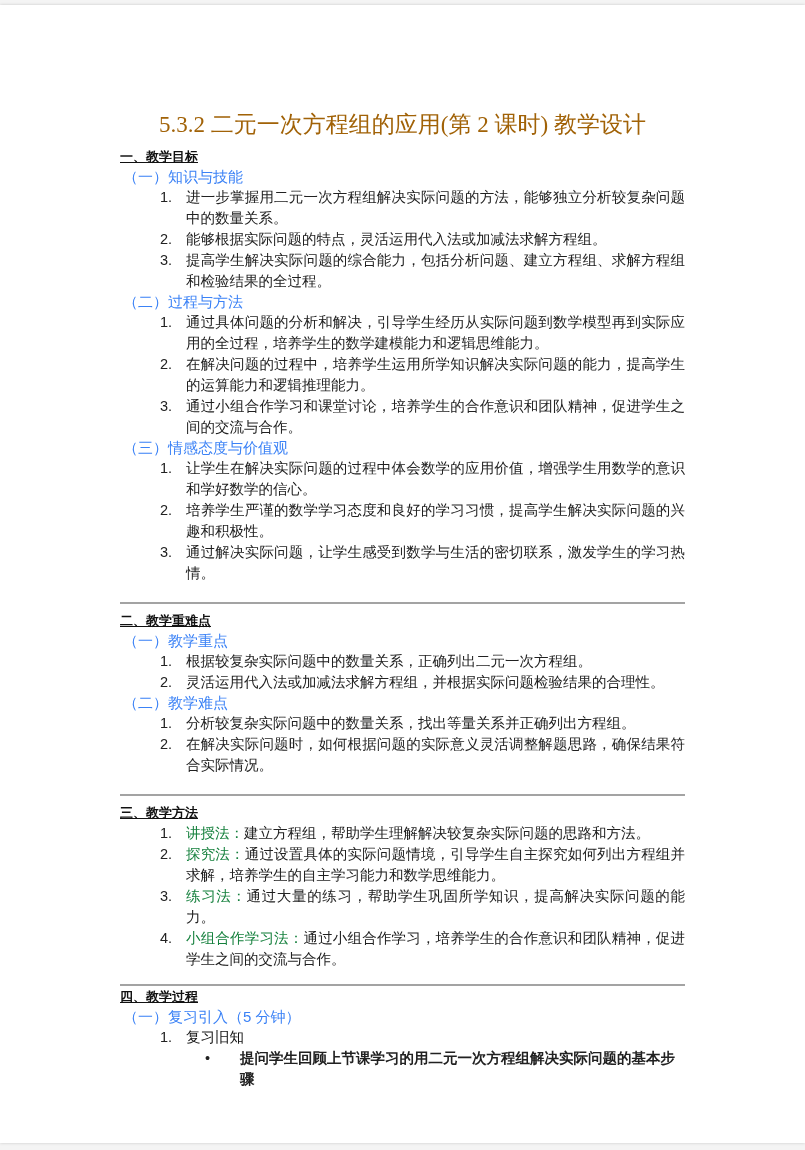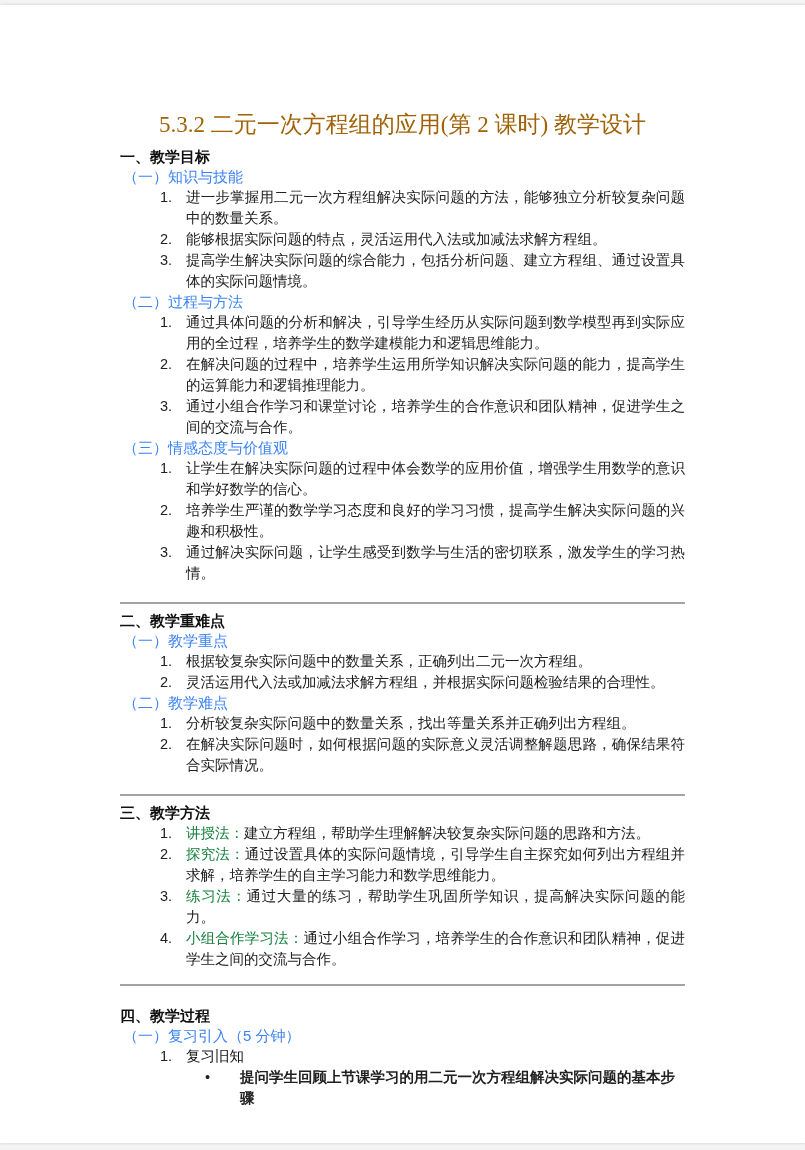--- a/index.html
+++ b/index.html
@@ -22,28 +22,29 @@
   }
   .doc-title {
     text-align: center;
     font-family: "Liberation Serif", "DejaVu Serif", serif;
     font-size: 23px;
     line-height: 30px;
     color: #a16207;
     white-space: nowrap;
   }
   .h2 {
-    font-size: 15px;
+    font-size: 13px;
     font-weight: 700;
     color: #111111;
     line-height: 20px;
     margin: 7px 0 0 0;
+    text-decoration: underline;
   }
   .h2.after-rule { }
-  .h2.last { margin-top: 20px; }
+  .h2.last { margin-top: 1px; }
   .h3 {
     font-size: 15px;
     font-weight: 400;
     color: #3b82f6;
     line-height: 20px;
     margin: 0;
     padding-left: 3px;
   }
   .item {
     display: flex;
@@ -91,21 +92,21 @@
     <div class="item">
       <span class="num">1.</span>
       <span class="text">进一步掌握用二元一次方程组解决实际问题的方法，能够独立分析较复杂问题中的数量关系。</span>
     </div>
     <div class="item">
       <span class="num">2.</span>
       <span class="text">能够根据实际问题的特点，灵活运用代入法或加减法求解方程组。</span>
     </div>
     <div class="item">
       <span class="num">3.</span>
-      <span class="text">提高学生解决实际问题的综合能力，包括分析问题、建立方程组、通过设置具体的实际问题情境。</span>
+      <span class="text">提高学生解决实际问题的综合能力，包括分析问题、建立方程组、求解方程组和检验结果的全过程。</span>
     </div>
 
     <div class="h3">（二）过程与方法</div>
     <div class="item">
       <span class="num">1.</span>
       <span class="text">通过具体问题的分析和解决，引导学生经历从实际问题到数学模型再到实际应用的全过程，培养学生的数学建模能力和逻辑思维能力。</span>
     </div>
     <div class="item">
       <span class="num">2.</span>
       <span class="text">在解决问题的过程中，培养学生运用所学知识解决实际问题的能力，提高学生的运算能力和逻辑推理能力。</span>

